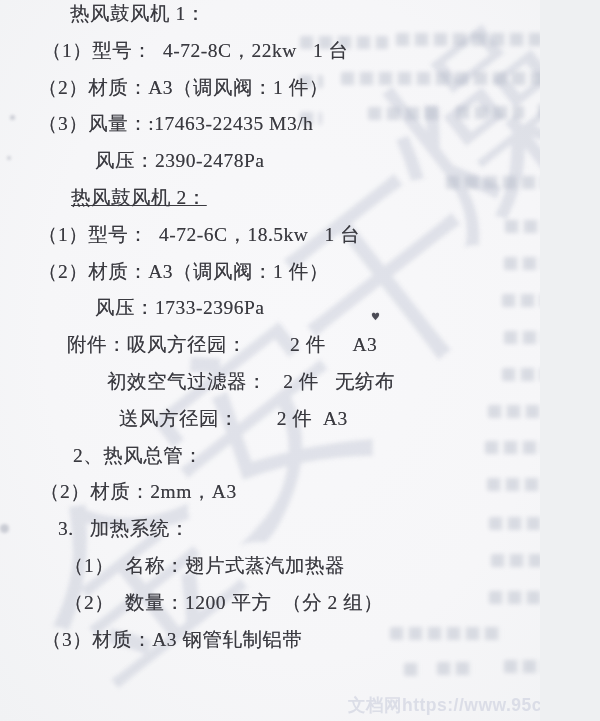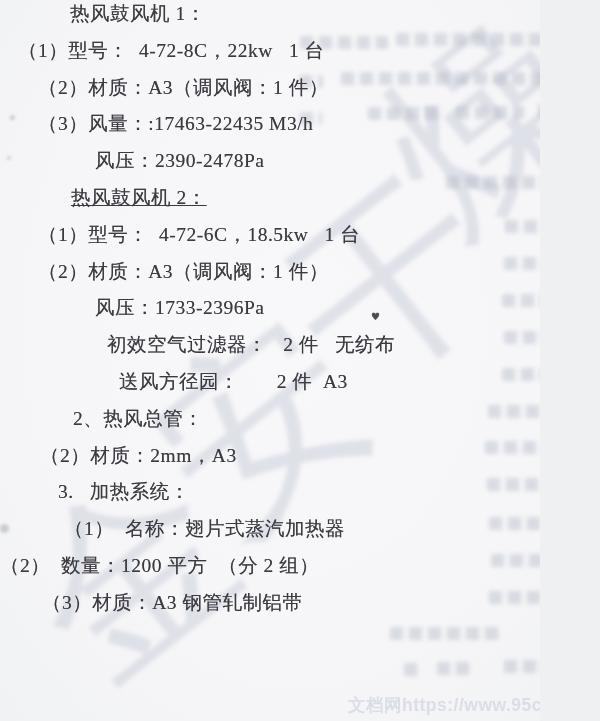--- a/index.html
+++ b/index.html
@@ -94,35 +94,36 @@
       <div class="bleed-row" style="left: 491px; top: 554px; width: 109px;"></div>
       <div class="bleed-row" style="left: 489px; top: 591px; width: 111px;"></div>
       <div class="bleed-row" style="left: 390px; top: 627px; width: 112px;"></div>
       <div class="bleed-row" style="left: 577px; top: 624px; width: 23px;"></div>
       <div class="bleed-row" style="left: 404px; top: 663px; width: 16px;"></div>
       <div class="bleed-row" style="left: 437px; top: 662px; width: 36px;"></div>
       <div class="bleed-row" style="left: 504px; top: 660px; width: 96px;"></div>
     </div>
   <div class="text-layer" id="text-layer">
       <div class="doc-line" style="padding-left: 70px;">热风鼓风机 1：</div>
-      <div class="doc-line" style="padding-left: 18px;">（1）型号：  4-72-8C，22kw   1 台</div>
+      <div class="doc-line" style="padding-left: 42px;">（1）型号：  4-72-8C，22kw   1 台</div>
       <div class="doc-line" style="padding-left: 38px;">（2）材质：A3（调风阀：1 件）</div>
       <div class="doc-line" style="padding-left: 38px;">（3）风量：:17463-22435 M3/h</div>
       <div class="doc-line" style="padding-left: 95px;">风压：2390-2478Pa</div>
       <div class="doc-line" style="padding-left: 71px; text-decoration: underline;">热风鼓风机 2：</div>
       <div class="doc-line" style="padding-left: 38px;">（1）型号：  4-72-6C，18.5kw   1 台</div>
       <div class="doc-line" style="padding-left: 38px;">（2）材质：A3（调风阀：1 件）</div>
       <div class="doc-line" style="padding-left: 95px;">风压：1733-2396Pa</div>
+      <div class="doc-line" style="padding-left: 67px;">附件：吸风方径园：        2 件     A3</div>
       <div class="doc-line" style="padding-left: 107px;">初效空气过滤器：   2 件   无纺布</div>
       <div class="doc-line" style="padding-left: 119px;">送风方径园：       2 件  A3</div>
       <div class="doc-line" style="padding-left: 73px;">2、热风总管：</div>
       <div class="doc-line" style="padding-left: 40px;">（2）材质：2mm，A3</div>
       <div class="doc-line" style="padding-left: 58px;">3.   加热系统：</div>
       <div class="doc-line" style="padding-left: 64px;">（1）  名称：翅片式蒸汽加热器</div>
-      <div class="doc-line" style="">（2）  数量：1200 平方  （分 2 组）</div>
+      <div class="doc-line" style="padding-left: 64px;">（2）  数量：1200 平方  （分 2 组）</div>
       <div class="doc-line" style="padding-left: 42px;">（3）材质：A3 钢管轧制铝带</div>
     </div>
   <div class="url-watermark">文档网https://www.95chai.com</div>
   <span class="dark-mark">♥</span>
 <span class="speck" style="left: 10px; top: 115px; width: 5px; height: 5px;"></span>
     <span class="speck" style="left: 7px; top: 156px; width: 4px; height: 4px;"></span>
     <span class="speck" style="left: 0px; top: 524px; width: 9px; height: 9px;"></span>
   </div>
 
 </body></html>

